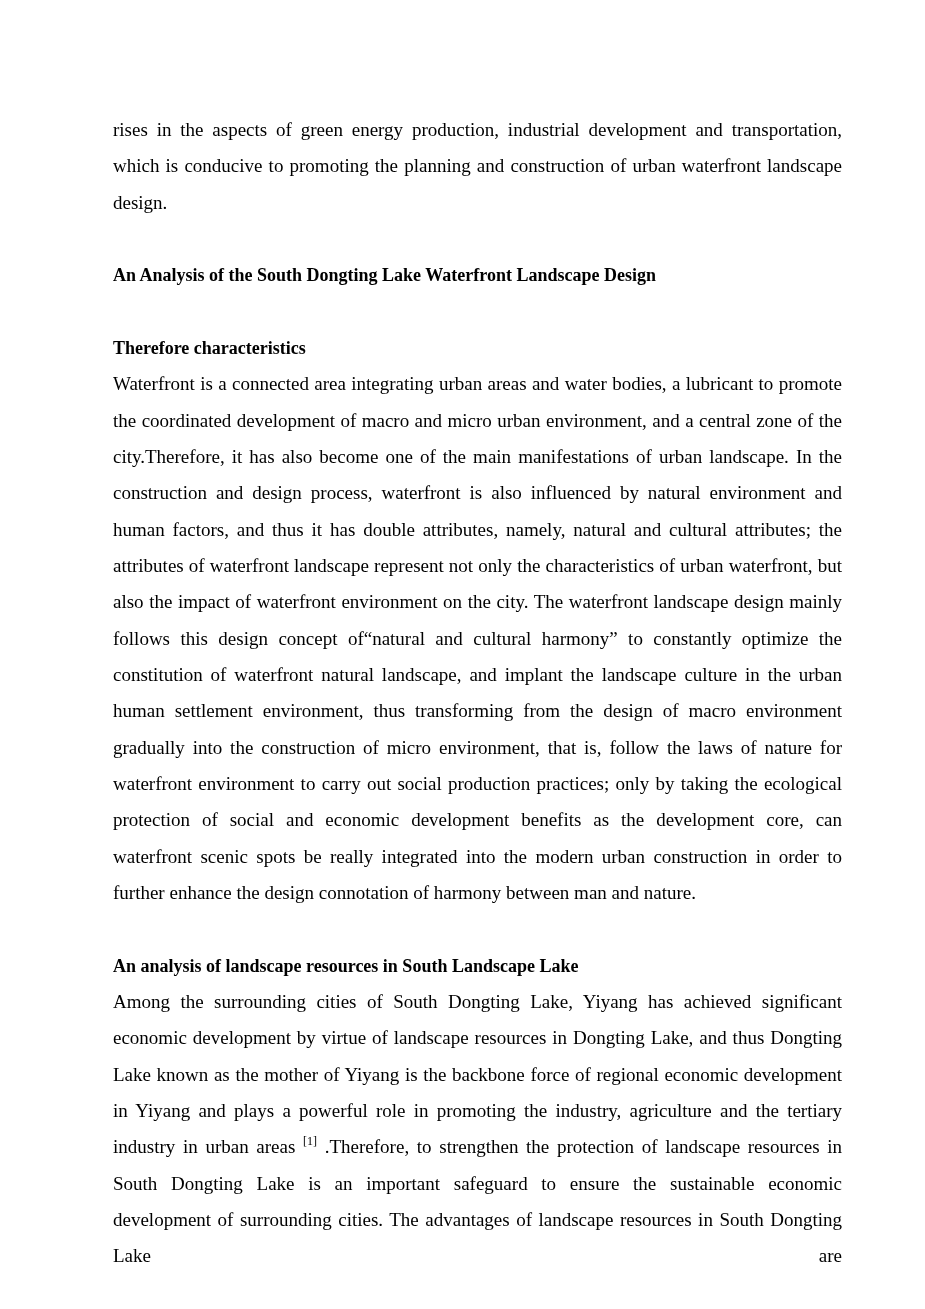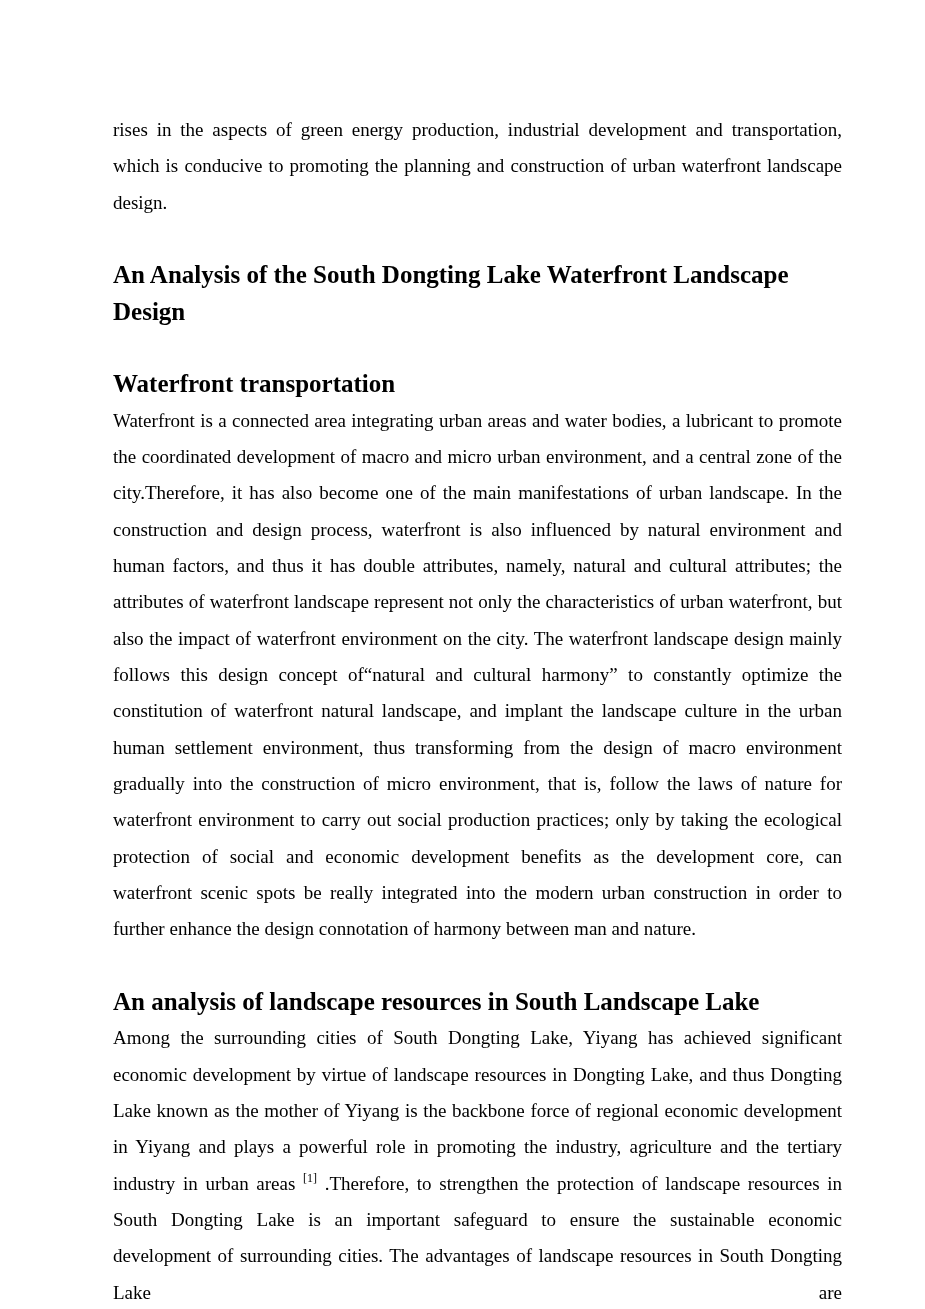--- a/index.html
+++ b/index.html
@@ -28,21 +28,21 @@
   .body-text {
     margin: 0;
     text-align: justify;
   }
   .body-text.justify-last {
     text-align-last: justify;
     -moz-text-align-last: justify;
   }
   .heading {
     margin: 0;
-    font-size: 25px;
+    font-size: 18px;
     line-height: 36.33px;
     font-weight: bold;
     text-align: left;
   }
   .blank-line {
     height: 36.33px;
   }
   .citation {
     font-size: 12px;
     line-height: 0;
@@ -56,21 +56,21 @@
   <div class="content">
 
     <p class="body-text">rises in the aspects of green energy production, industrial development and transportation, which is conducive to promoting the planning and construction of urban waterfront landscape design.</p>
 
     <div class="blank-line"></div>
 
     <h1 class="heading">An Analysis of the South Dongting Lake Waterfront Landscape Design</h1>
 
     <div class="blank-line"></div>
 
-    <h2 class="heading">Waterfront transportation</h2>
+    <h2 class="heading">Therefore characteristics</h2>
 
     <p class="body-text">Waterfront is a connected area integrating urban areas and water bodies, a lubricant to promote the coordinated development of macro and micro urban environment, and a central zone of the city.Therefore, it has also become one of the main manifestations of urban landscape. In the construction and design process, waterfront is also influenced by natural environment and human factors, and thus it has double attributes, namely, natural and cultural attributes; the attributes of waterfront landscape represent not only the characteristics of urban waterfront, but also the impact of waterfront environment on the city. The waterfront landscape design mainly follows this design concept of“natural and cultural harmony” to constantly optimize the constitution of waterfront natural landscape, and implant the landscape culture in the urban human settlement environment, thus transforming from the design of macro environment gradually into the construction of micro environment, that is, follow the laws of nature for waterfront environment to carry out social production practices; only by taking the ecological protection of social and economic development benefits as the development core, can waterfront scenic spots be really integrated into the modern urban construction in order to further enhance the design connotation of harmony between man and nature.</p>
 
     <div class="blank-line"></div>
 
     <h2 class="heading">An analysis of landscape resources in South Landscape Lake</h2>
 
     <p class="body-text justify-last"><span>Among the surrounding cities of South Dongting Lake, Yiyang has achieved significant economic development by virtue of landscape resources in Dongting Lake, and thus Dongting Lake known as the mother of Yiyang is the backbone force of regional economic development in Yiyang and plays a powerful role in promoting the industry, agriculture and the tertiary industry in urban areas </span><span class="citation">[1]</span><span> .Therefore, to strengthen the protection of landscape resources in South Dongting Lake is an important safeguard to ensure the sustainable economic development of surrounding cities. The advantages of landscape resources in South Dongting Lake are</span></p>
 
   </div>

